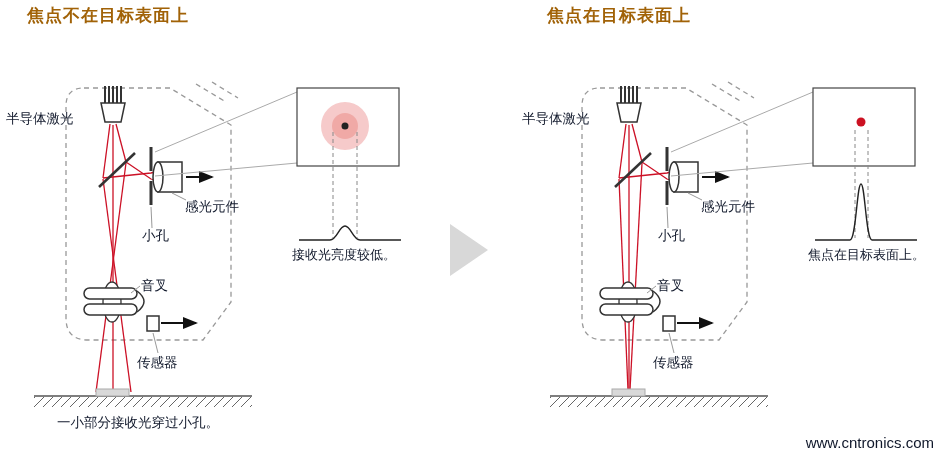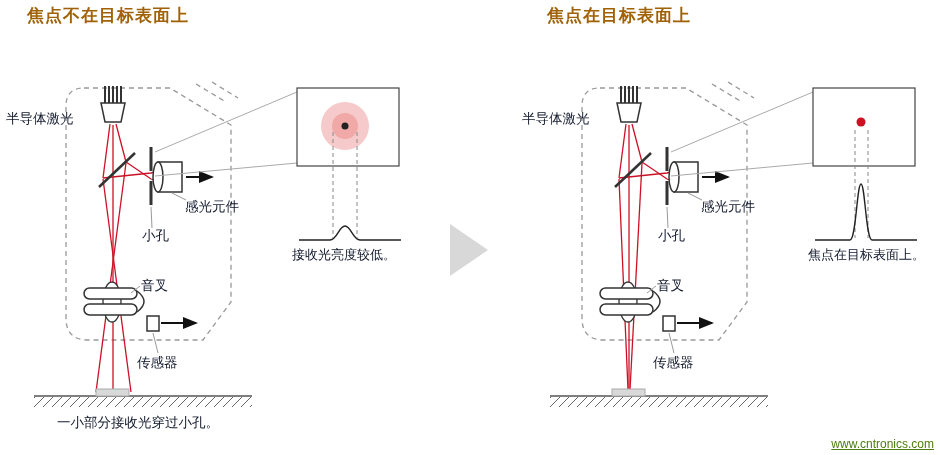--- a/index.html
+++ b/index.html
@@ -3,21 +3,21 @@
 <meta charset="utf-8">
 <style>
   html,body{margin:0;padding:0;background:#fff;}
   .canvas{position:relative;width:940px;height:455px;background:#fff;overflow:hidden;
           font-family:"Liberation Sans","DejaVu Sans",sans-serif;}
   svg{position:absolute;left:0;top:0;}
   .t{position:absolute;font-size:13.5px;color:#0f172a;white-space:nowrap;line-height:1.2;}
   .title{font-size:17px;font-weight:bold;color:#a16207;letter-spacing:1px;}
   .note{font-size:13px;}
   .caption{font-size:13.5px;}
-  .watermark{position:absolute;right:6px;bottom:4px;font-size:12px;color:#4d7c0f;text-decoration:underline;}
+  .watermark{position:absolute;right:6px;bottom:4px;font-size:15px;color:#0f172a;}
 </style>
 </head>
 <body>
 
 <div class="canvas">
 
   <svg width="940" height="455" viewBox="0 0 940 455">
     <defs>
       <marker id="arrowhead" markerWidth="9" markerHeight="8" refX="6.5" refY="3" orient="auto">
         <path d="M0,0 L7.5,3 L0,6 Z" fill="#111"></path>

